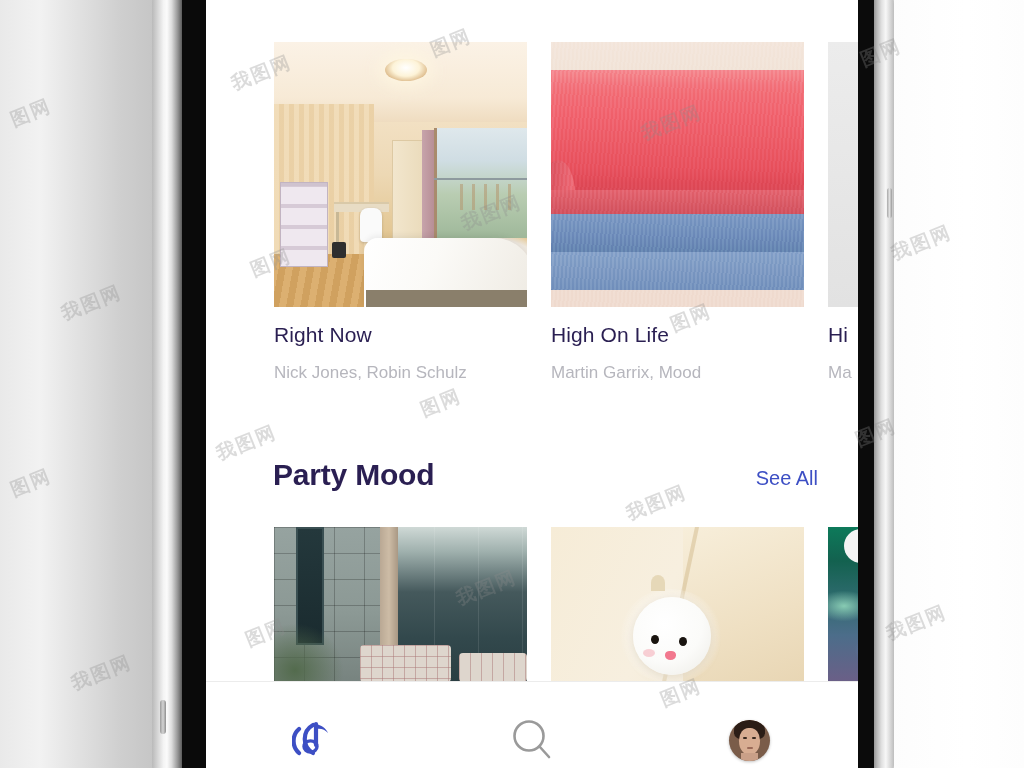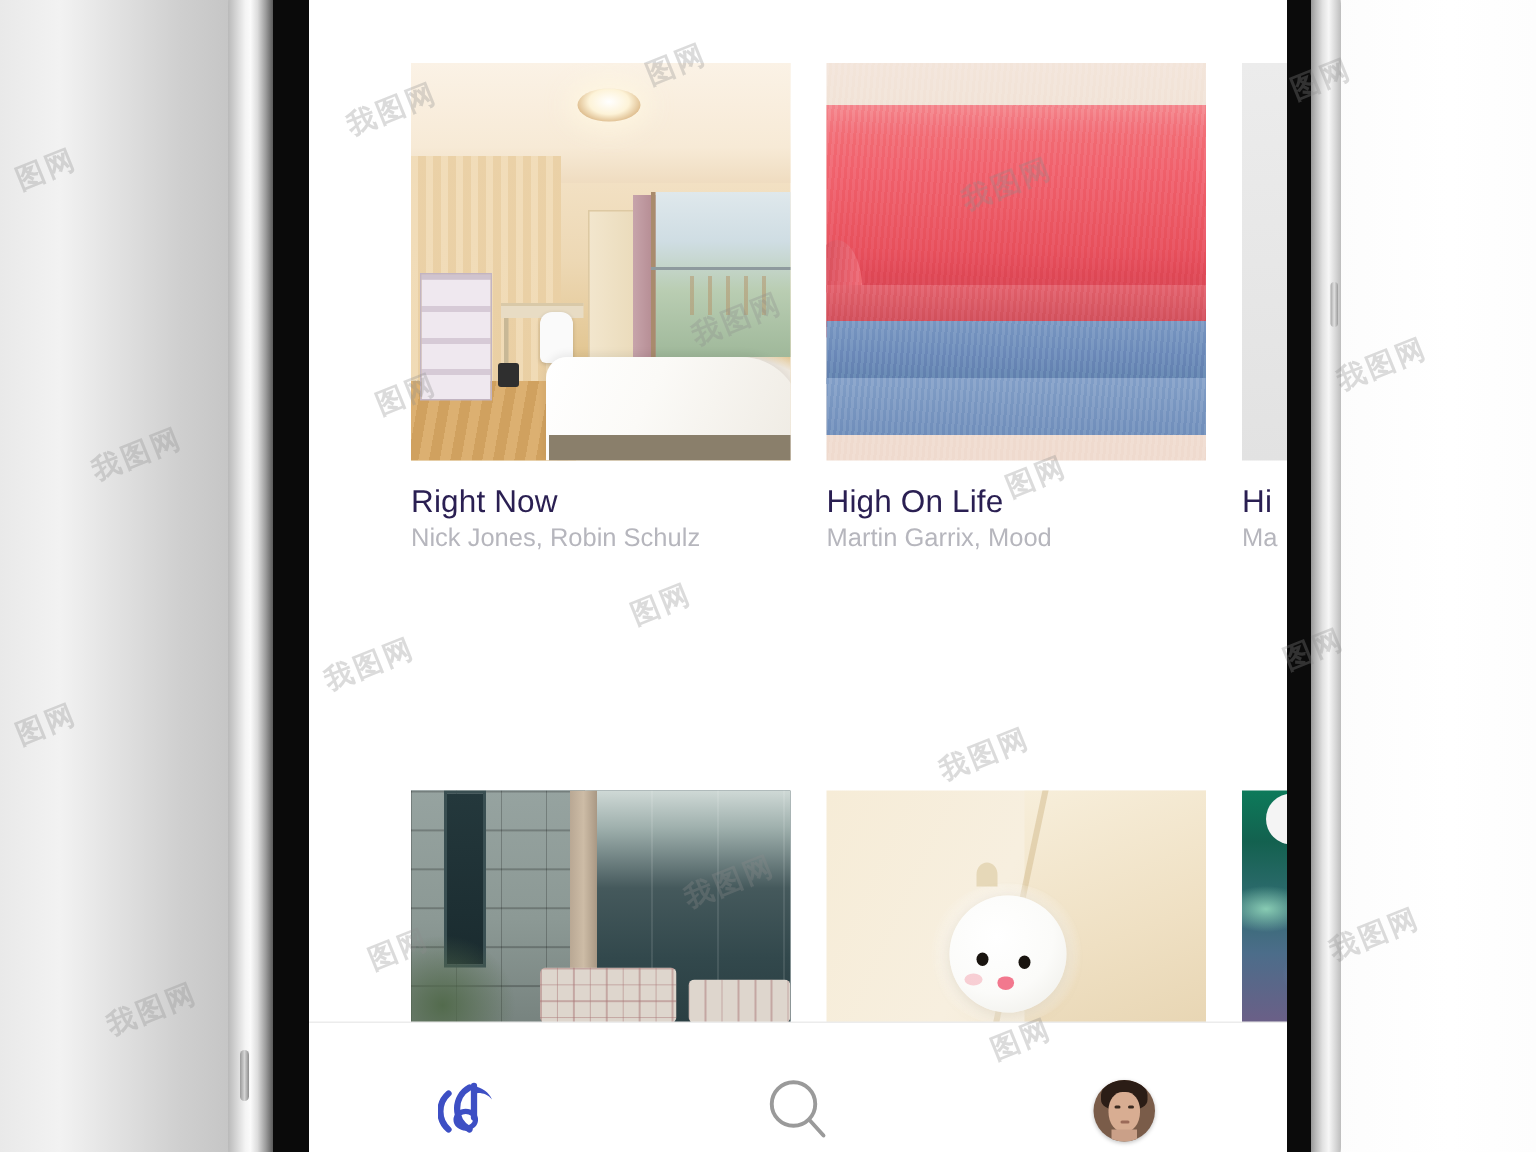--- a/index.html
+++ b/index.html
@@ -98,21 +98,21 @@
     width:253px; height:265px;
     background:#ddd; overflow:hidden; position:relative;
   }
   .thumb-short { height:155px; }
   .card-title {
     margin-top:16px;
     font-size:21px; color:#2a1f52; font-weight:500;
     white-space:nowrap; letter-spacing:0.1px;
   }
   .card-sub {
-    margin-top:2px;
+    margin-top:16px;
     font-size:17px; color:#b6b6bd; white-space:nowrap;
   }
 
   
   
   .img-bedroom {
     background:
       
       linear-gradient(to bottom, rgba(0,0,0,0) 0, rgba(0,0,0,0) 0),
       radial-gradient(ellipse 120px 60px at 200px 230px, #f6f3ee 0%, #efe9e0 60%, rgba(239,233,224,0) 72%),
@@ -417,20 +417,24 @@
       </div>
 
       <div class="card">
         <div class="thumb img-gray"></div>
         <div class="card-title">Hi</div>
         <div class="card-sub">Ma</div>
       </div>
 
     </div>
 
+    <div class="section-head" style="top:488px;">
+      <div class="section-title">Party Mood</div>
+      <div class="see-all">See All</div>
+    </div>
 
     <div class="card-row" style="top:557px;">
 
       <div class="card">
         <div class="thumb thumb-short img-stone">
           <div class="st-glass"></div>
           <div class="st-wall"></div>
           <div class="st-pillar"></div>
           <div class="st-win1"></div>
           <div class="st-plant"></div>

